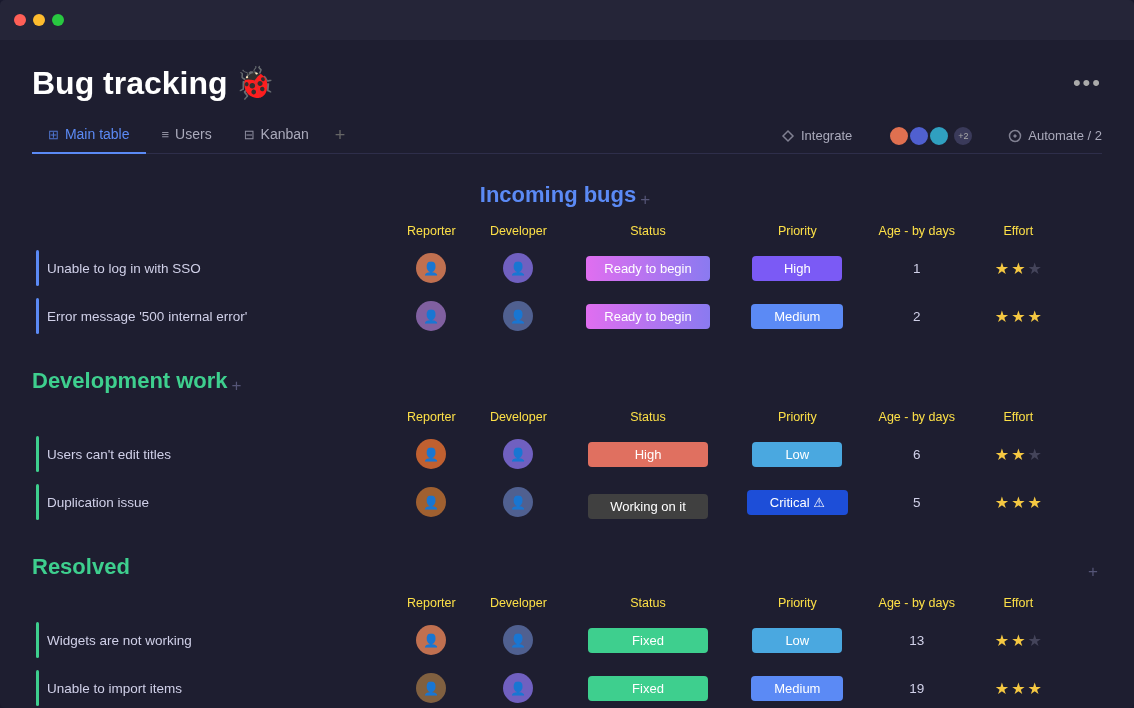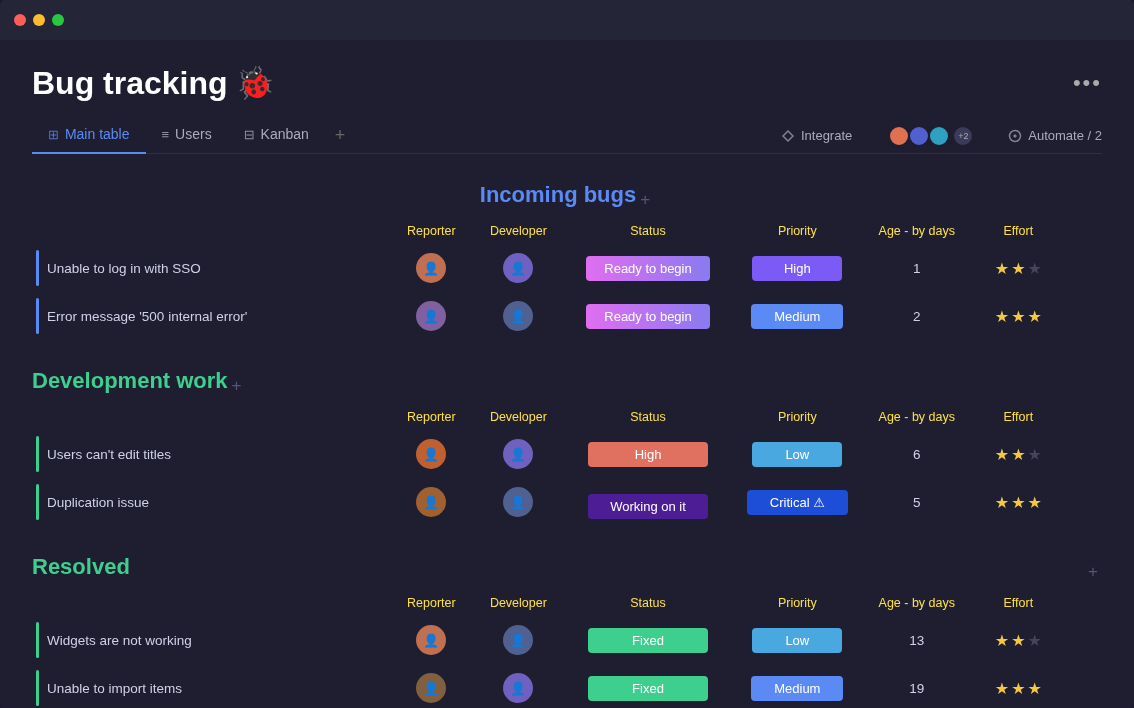--- a/index.html
+++ b/index.html
@@ -177,21 +177,21 @@
       padding: 5px 18px;
       border-radius: 4px;
       font-size: 13px;
       font-weight: 500;
       color: #fff;
       min-width: 120px;
       text-align: center;
     }
     .status-ready { background: linear-gradient(90deg, #e06ef0, #8a7af0); }
     .status-open { background: #e07060; }
-    .status-working { background: #4c1d95; margin-top: 8px; }
+    .status-working { background: #404040; margin-top: 8px; }
     .status-fixed { background: #3ecf8e; }
     .priority-badge {
       display: inline-block;
       padding: 5px 23px;
       border-radius: 4px;
       font-size: 13px;
       font-weight: 500;
       color: #fff;
       min-width: 90px;
       text-align: center;

